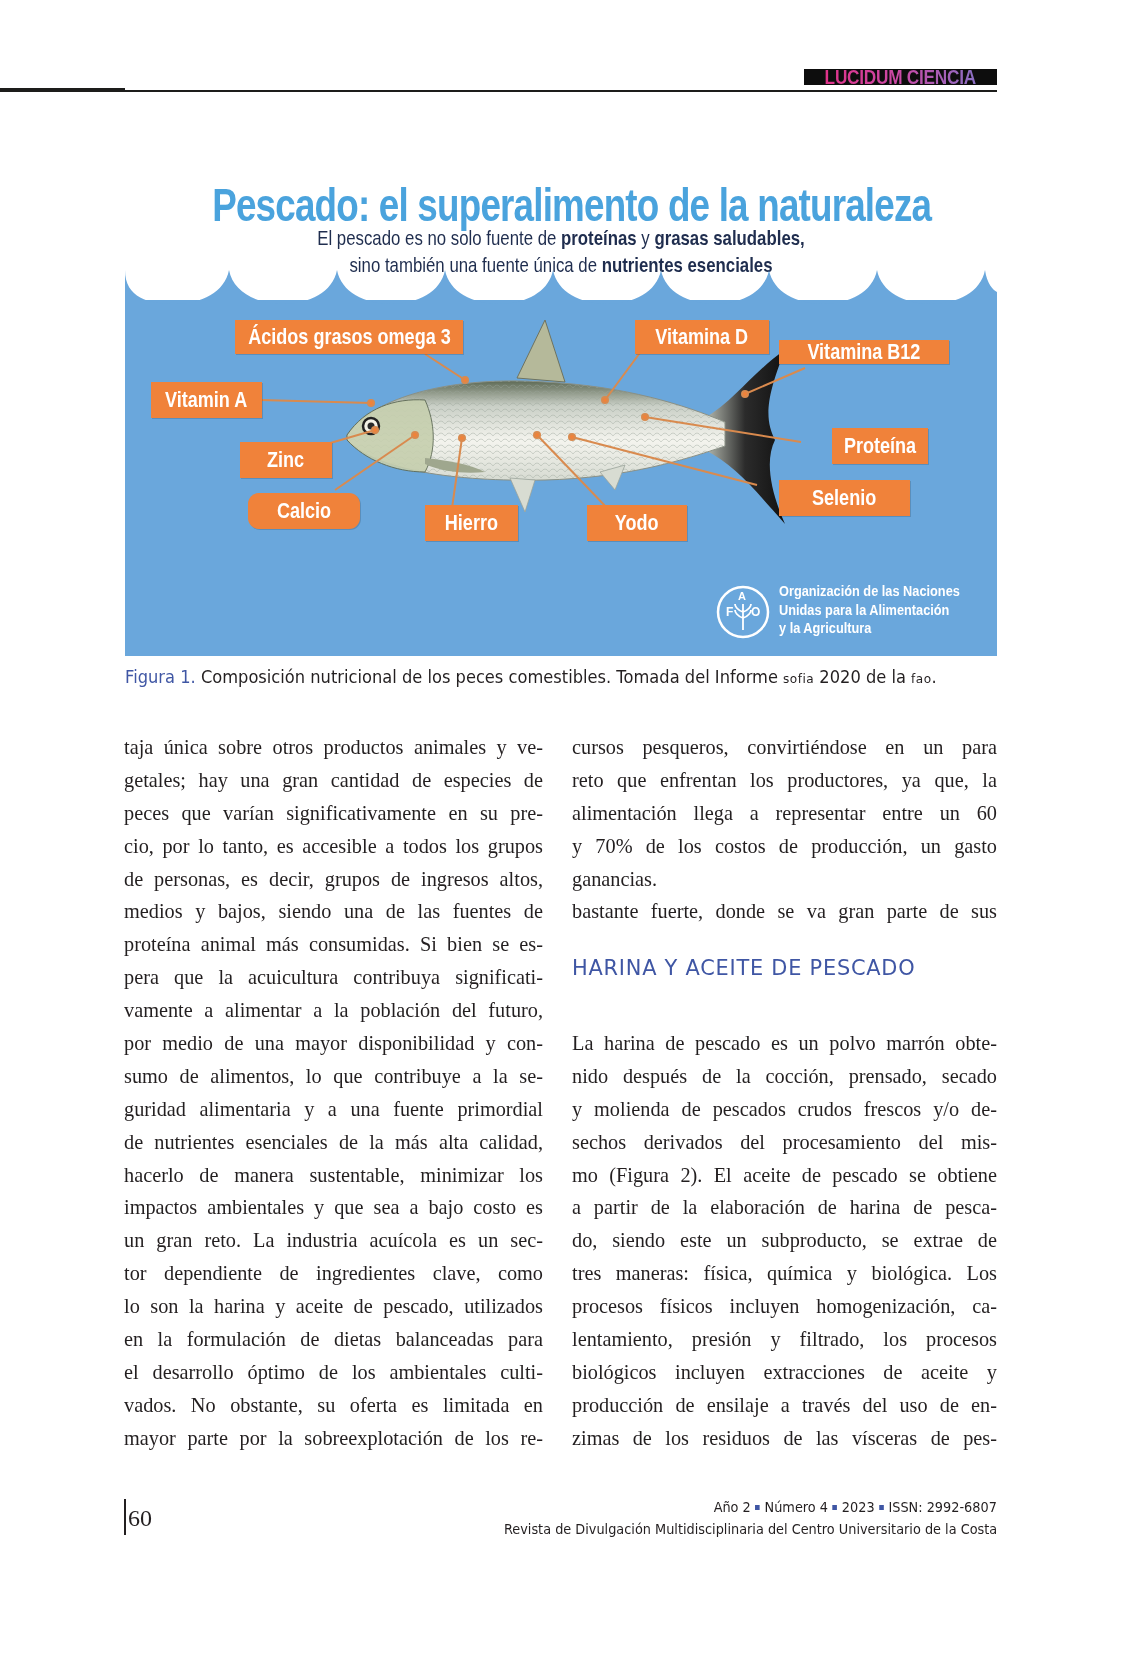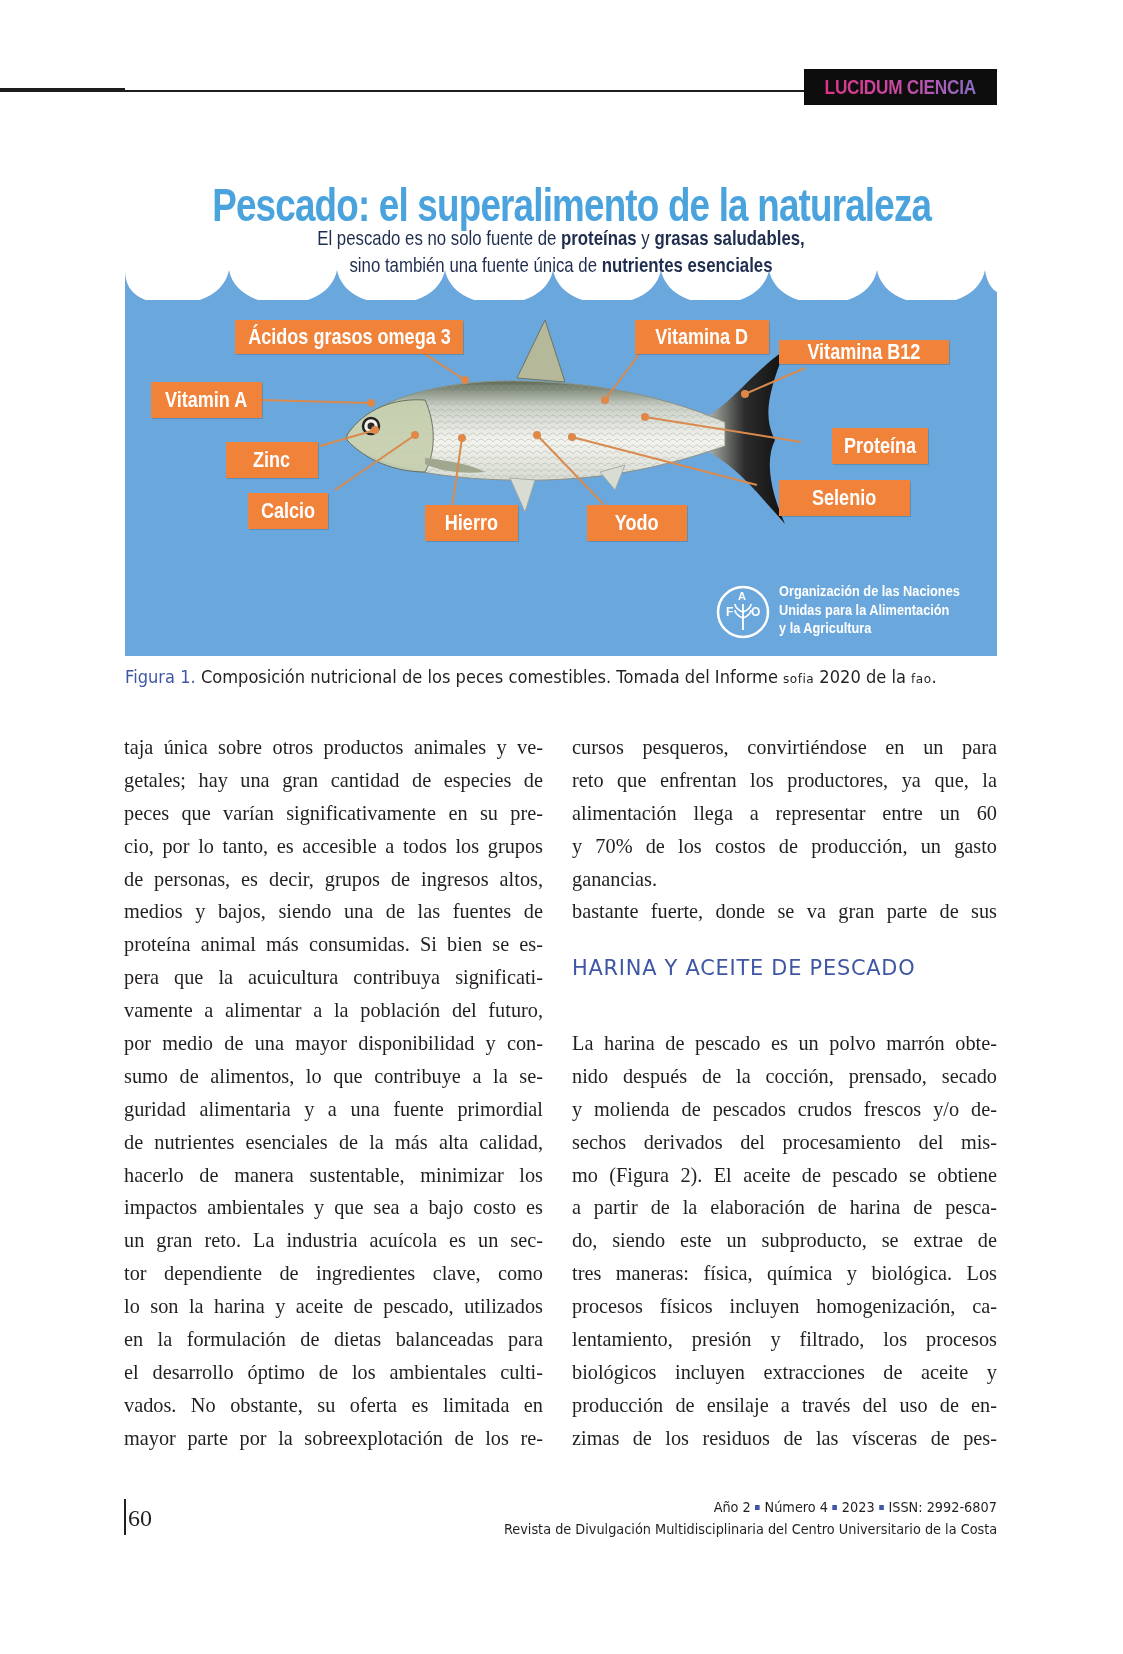--- a/index.html
+++ b/index.html
@@ -1,21 +1,21 @@
 <!DOCTYPE html>
 <html><head>
 <meta charset="utf-8">
 <style>
   html, body { margin:0; padding:0; background:#ffffff; }
   body { width:1123px; height:1654px; position:relative; overflow:hidden; font-family:"Liberation Serif", serif; color:#231f20; }
 
   
   .hdr-rule { position:absolute; left:0; top:90px; width:997px; height:2px; background:#1d1d1b; }
   .hdr-thick { position:absolute; left:0; top:88px; width:125px; height:4px; background:#1d1d1b; }
-  .hdr-tag { position:absolute; left:804px; top:69px; width:193px; height:36px; background:#0d0d0d; display:flex; align-items:center; justify-content:center;text-align:right; }
+  .hdr-tag { position:absolute; left:804px; top:69px; width:193px; height:16px; background:#0d0d0d; display:flex; align-items:center; justify-content:center;text-align:right; }
   .hdr-tag span { font-family:"Liberation Sans", sans-serif; font-weight:bold; font-size:21px; letter-spacing:-0.3px; transform:scaleX(0.82); white-space:nowrap;
     background:linear-gradient(90deg,#e0338a 0%,#c94aa6 50%,#8a6fc4 100%); -webkit-background-clip:text; background-clip:text; color:transparent; }
 
   
   .info { position:absolute; left:125px; top:160px; width:872px; height:496px; background:#ffffff; overflow:hidden; }
   .info-title { position:absolute; left:0; width:872px; top:18px; text-align:center; font-family:"Liberation Sans", sans-serif; font-weight:bold; font-size:46px; color:#4aa3dd; letter-spacing:-1px; transform:scaleX(0.80); transform-origin:center; white-space:nowrap; }
   .info-sub { position:absolute; left:0; width:872px; text-align:center; font-family:"Liberation Sans", sans-serif; font-size:21px; color:#1f2d4e; transform:scaleX(0.80); transform-origin:center; white-space:nowrap; }
   .info-sub b { font-weight:bold; }
   .info-sub1 { top:66px; }
   .info-sub2 { top:93px; }
@@ -132,24 +132,24 @@
         <circle cx="447" cy="277" r="3"></circle>
     </g>
   </svg>
 
   <div class="lbl" style="left:110px; top:160px; width:228px; height:34px;">
       <span>Ácidos grasos omega 3</span>
     </div>
   <div class="lbl" style="left:26px; top:222px; width:111px; height:36px;">
       <span>Vitamin A</span>
     </div>
-  <div class="lbl" style="left:101px; top:282px; width:92px; height:36px;">
+  <div class="lbl" style="left:115px; top:282px; width:92px; height:36px;">
       <span>Zinc</span>
     </div>
-  <div class="lbl" style="left:123px; top:333px; width:80px; height:36px;">
+  <div class="lbl" style="left:123px; top:333px; width:112px; height:36px;border-radius:11px;">
       <span>Calcio</span>
     </div>
   <div class="lbl" style="left:300px; top:345px; width:93px; height:36px;">
       <span>Hierro</span>
     </div>
   <div class="lbl" style="left:462px; top:345px; width:100px; height:36px;">
       <span>Yodo</span>
     </div>
   <div class="lbl" style="left:510px; top:160px; width:134px; height:34px;">
       <span>Vitamina D</span>

